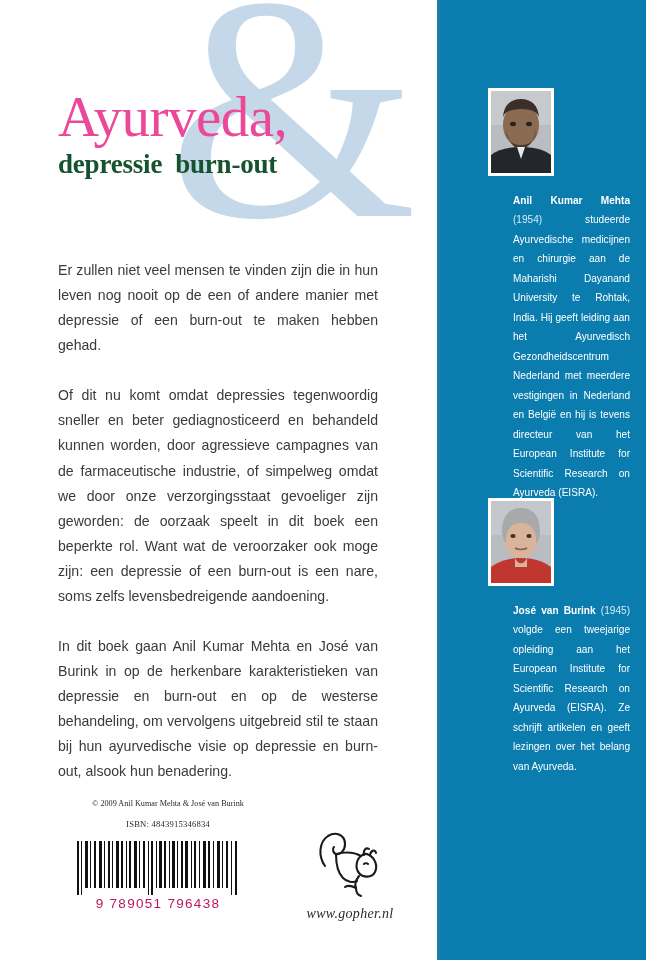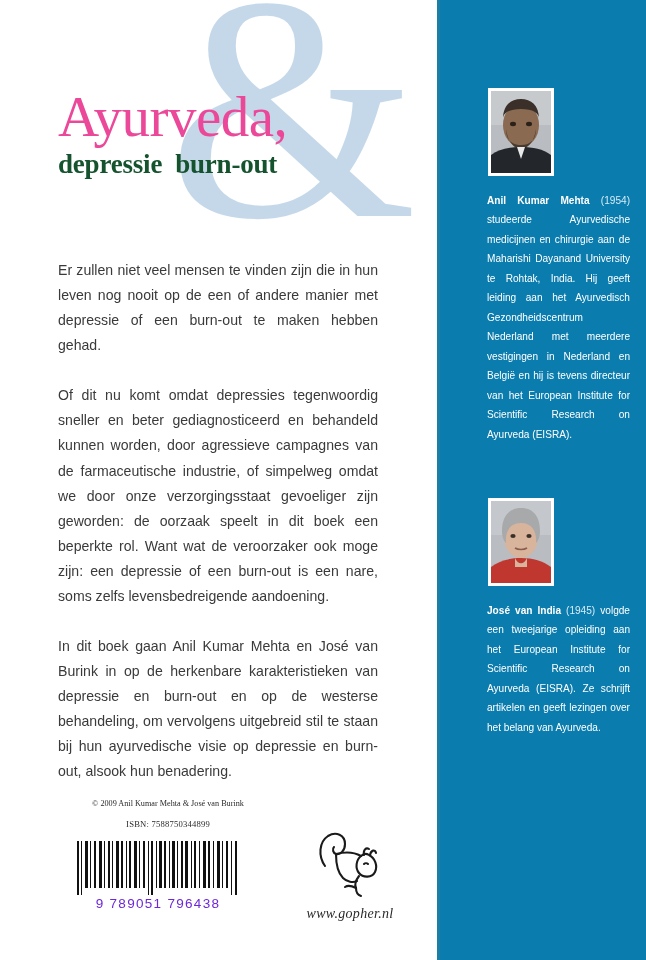--- a/index.html
+++ b/index.html
@@ -135,21 +135,21 @@
   }
   #barcode-bars {
     height: 54px;
     width: 170px;
     display: block;
   }
   #barcode-digits {
     font-family: "Liberation Sans", sans-serif;
     font-size: 13.5px;
     letter-spacing: 1.3px;
-    color: #6d28d9;
+    color: #be185d;
     margin-top: 1px;
     text-align: center;
     white-space: nowrap;
   }
 
   
   #publisher-logo {
     position: absolute;
     left: 302px;
     top: 826px;
@@ -189,20 +189,21 @@
   #author-card-0 .author-photo { margin-left: 1px; }
   #author-card-1 .author-photo { margin-left: 1px; }
 
   .author-bio {
     margin-top: 15px;
     font-size: 10.1px;
     line-height: 1.93;
     color: #ffffff;
     text-align: justify;
     text-justify: inter-word;
+    margin-left: 26px;
   }
   .author-name {
     font-weight: bold;
     color: #ffffff;
   }
   .author-year {
     color: #d6ecf6;
   }
 </style>
 </head>
@@ -221,21 +222,21 @@
   </div>
 
   <div id="blurb">
     <p>Er zullen niet veel mensen te vinden zijn die in hun leven nog nooit op de een of andere manier met depressie of een burn-out te maken hebben gehad.</p>
     <p>Of dit nu komt omdat depressies tegenwoordig sneller en beter gediagnosticeerd en behandeld kunnen worden, door agressieve campagnes van de farmaceutische industrie, of simpelweg omdat we door onze verzorgingsstaat gevoeliger zijn geworden: de oorzaak speelt in dit boek een beperkte rol. Want wat de veroorzaker ook moge zijn: een depressie of een burn-out is een nare, soms zelfs levensbedreigende aandoening.</p>
     <p>In dit boek gaan Anil Kumar Mehta en José van Burink in op de herkenbare karakteristieken van depressie en burn-out en op de westerse behandeling, om vervolgens uitgebreid stil te staan bij hun ayurvedische visie op depressie en burn-out, alsook hun benadering.</p>
   </div>
 
   <div id="colophon">
     <div id="copyright-line">© 2009 Anil Kumar Mehta &amp; José van Burink</div>
-    <div id="isbn-line">ISBN: 7588750344899</div>
+    <div id="isbn-line">ISBN: 4843915346834</div>
   </div>
 
   <div id="barcode-block">
     <svg id="barcode-bars" viewBox="0 0 170 54" preserveAspectRatio="none">
       <rect x="0" y="0" width="170" height="54" fill="#ffffff"></rect>
       <g fill="#111111">
         <rect x="4" y="0" width="2" height="54"></rect>
         <rect x="8" y="0" width="1" height="54"></rect>
         <rect x="12" y="0" width="3" height="47"></rect>
         <rect x="17" y="0" width="1" height="47"></rect>
@@ -329,17 +330,17 @@
         <ellipse cx="30" cy="36" rx="17" ry="21" fill="#d8b49c"></ellipse>
         <path d="M11 30 C11 14 19 7 30 7 C41 7 49 14 49 30 C49 36 47 40 45 42 C46 32 42 22 30 22 C18 22 14 32 15 42 C13 40 11 36 11 30 Z" fill="#a8a9ab"></path>
         <ellipse cx="22" cy="35" rx="2.6" ry="2" fill="#3a3028"></ellipse>
         <ellipse cx="38" cy="35" rx="2.6" ry="2" fill="#3a3028"></ellipse>
         <path d="M24 47 C27 49 33 49 36 47" stroke="#8a5c4e" stroke-width="1.6" fill="none"></path>
         <path d="M0 82 L0 66 C8 60 18 57 30 57 C42 57 52 60 60 66 L60 82 Z" fill="#c0372f"></path>
         <path d="M24 57 C27 64 33 64 36 57 L36 66 L24 66 Z" fill="#d8b49c"></path>
       </svg>
     </div>
     <div class="author-bio">
-      <span class="author-name">José van India</span><span> </span><span class="author-year">(1945)</span><span> volgde een tweejarige opleiding aan het European Institute for Scientific Research on Ayurveda (EISRA). Ze schrijft artikelen en geeft lezingen over het belang van Ayurveda.</span>
+      <span class="author-name">José van Burink</span><span> </span><span class="author-year">(1945)</span><span> volgde een tweejarige opleiding aan het European Institute for Scientific Research on Ayurveda (EISRA). Ze schrijft artikelen en geeft lezingen over het belang van Ayurveda.</span>
     </div>
   </div>
 
 </div>
 
 </body></html>

